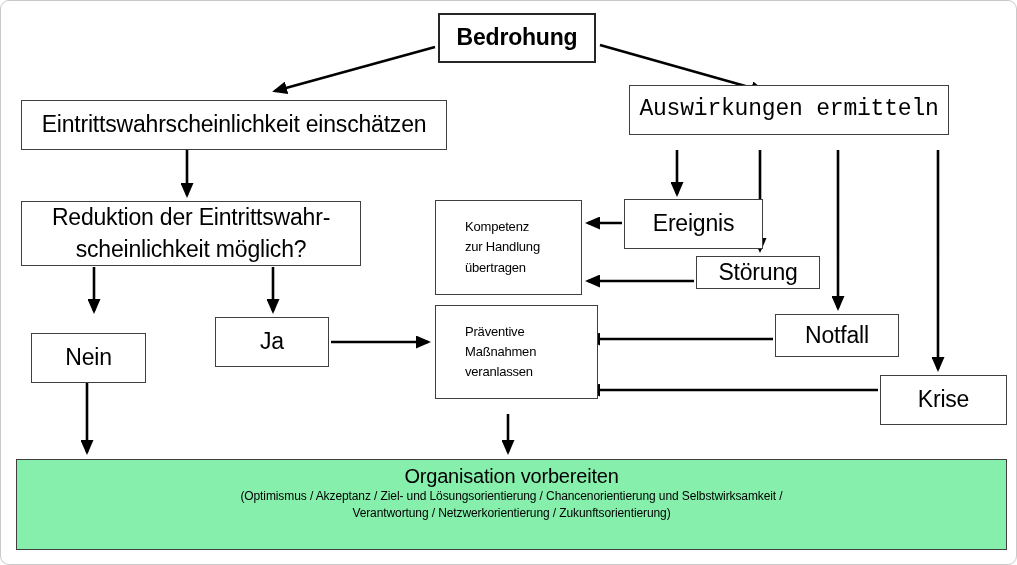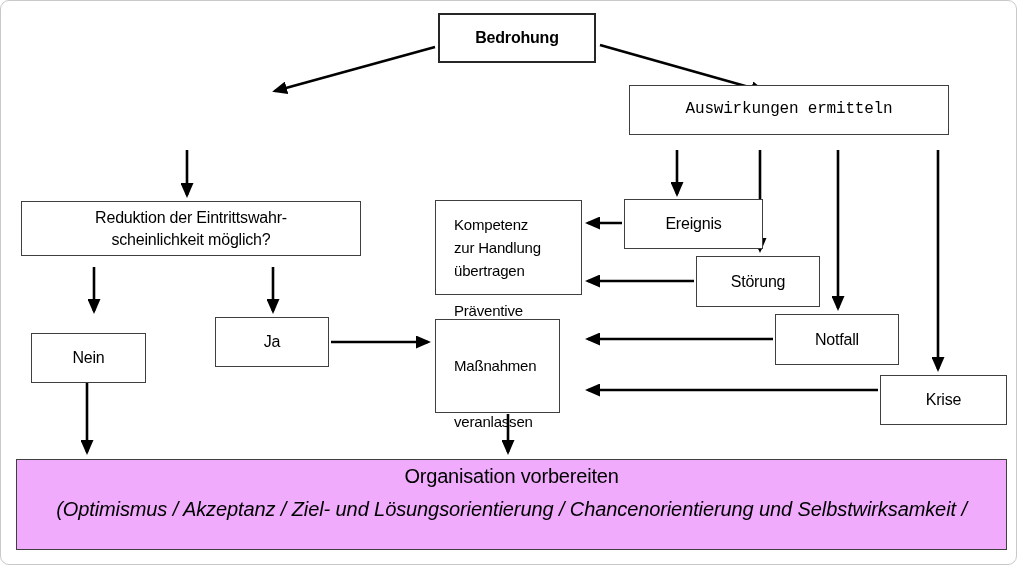--- a/index.html
+++ b/index.html
@@ -26,50 +26,48 @@
   }
   .box {
     position: absolute;
     background: #ffffff;
     border: 1.6px solid #3f3f3f;
     display: flex;
     flex-direction: column;
     align-items: center;
     justify-content: center;
     text-align: center;
-    font-size: 16px;
+    font-size: 23px;
     line-height: 1.35;
     letter-spacing: -0.2px;
   }
   .box.bold { font-weight: bold; border-color: #262626; border-width: 2px; }
   .box.left-align {
     align-items: flex-start;
     text-align: left;
-    padding-left: 18px;
-    font-size: 15px;
+    padding-left: 29px;
+    font-size: 13px;
     line-height: 1.55;
   }
   .box .line { display: block; }
   .org-box {
     position: absolute;
-    background: #f0abfc;
+    background: #86efac;
     border: 1.6px solid #3f3f3f;
     text-align: center;
   }
   .org-title {
     font-size: 20px;
     letter-spacing: -0.2px;
     margin-top: 5px;
   }
   .org-sub {
-    font-size: 20px;
+    font-size: 12px;
     letter-spacing: -0.1px;
     line-height: 1.42;
-    margin-top: 7px;
-    font-style: italic;
   }
   .org-sub .line { display: block; }
 </style>
 </head>
 <body>
 
 <div class="canvas">
 
   <svg class="arrows" viewBox="0 0 1017 565" xmlns="http://www.w3.org/2000/svg">
     <defs>
@@ -94,66 +92,70 @@
       <line x1="877" y1="389" x2="587" y2="389" marker-end="url(#ah)"></line>
       <line x1="86" y1="367" x2="86" y2="451" marker-end="url(#ah)"></line>
       <line x1="507" y1="413" x2="507" y2="451" marker-end="url(#ah)"></line>
     </g>
   </svg>
 
   <div class="box bold" style="left:437px; top:12px; width:158px; height:50px;">
     <span class="line">Bedrohung</span>
   </div>
 
+  <div class="box" style="left:20px; top:99px; width:426px; height:50px;">
+    <span class="line">Eintrittswahrscheinlichkeit einschätzen</span>
+  </div>
 
   <div class="box" style="left:628px; top:84px; width:320px; height:50px;font-family:Liberation Mono, monospace;">
     <span class="line">Auswirkungen ermitteln</span>
   </div>
 
-  <div class="box" style="left:20px; top:200px; width:340px; height:55px;">
+  <div class="box" style="left:20px; top:200px; width:340px; height:65px;">
     <span class="line">Reduktion der Eintrittswahr-</span>
     <span class="line">scheinlichkeit möglich?</span>
   </div>
 
   <div class="box left-align" style="left:434px; top:199px; width:147px; height:95px;">
     <span class="line">Kompetenz</span>
     <span class="line">zur Handlung</span>
     <span class="line">übertragen</span>
   </div>
 
   <div class="box" style="left:623px; top:198px; width:139px; height:50px;">
     <span class="line">Ereignis</span>
   </div>
 
-  <div class="box" style="left:695px; top:255px; width:124px; height:51px;">
+  <div class="box" style="left:695px; top:255px; width:124px; height:33px;">
     <span class="line">Störung</span>
   </div>
 
   <div class="box" style="left:30px; top:332px; width:115px; height:50px;">
     <span class="line">Nein</span>
   </div>
 
   <div class="box" style="left:214px; top:316px; width:114px; height:50px;">
     <span class="line">Ja</span>
   </div>
 
-  <div class="box left-align" style="left:434px; top:318px; width:125px; height:94px;gap:32px;">
+  <div class="box left-align" style="left:434px; top:304px; width:163px; height:94px;">
     <span class="line">Präventive</span>
     <span class="line">Maßnahmen</span>
     <span class="line">veranlassen</span>
   </div>
 
-  <div class="box" style="left:774px; top:313px; width:124px; height:51px;">
+  <div class="box" style="left:774px; top:313px; width:124px; height:43px;">
     <span class="line">Notfall</span>
   </div>
 
   <div class="box" style="left:879px; top:374px; width:127px; height:50px;">
     <span class="line">Krise</span>
   </div>
 
   <div class="org-box" style="left:15px; top:458px; width:991px; height:91px;">
     <div class="org-title">Organisation vorbereiten</div>
     <div class="org-sub">
       <span class="line">(Optimismus / Akzeptanz / Ziel- und Lösungsorientierung / Chancenorientierung und Selbstwirksamkeit /</span>
+      <span class="line">Verantwortung / Netzwerkorientierung / Zukunftsorientierung)</span>
     </div>
   </div>
 
 </div>
 
 </body></html>

